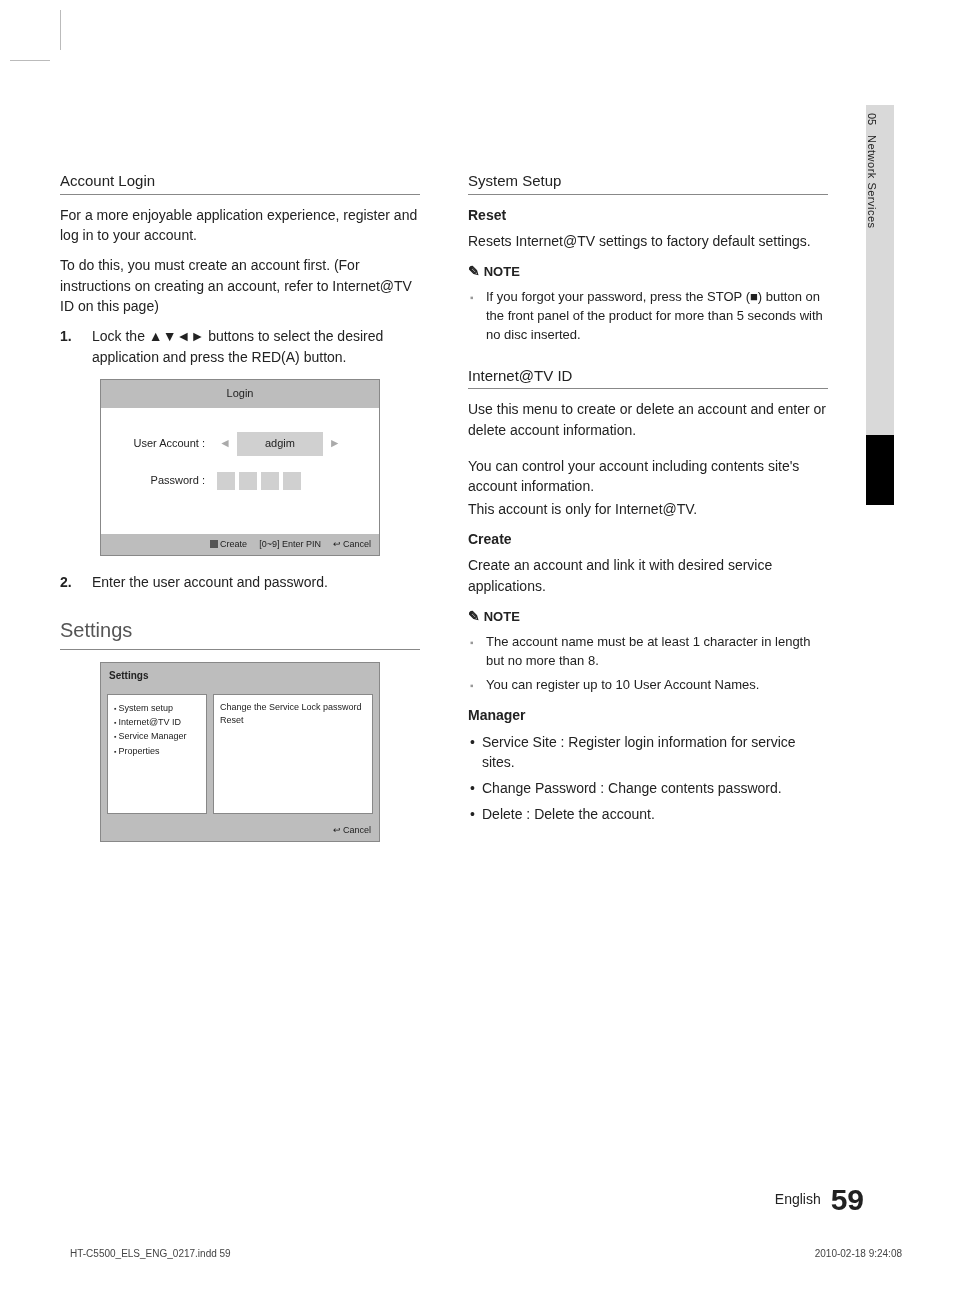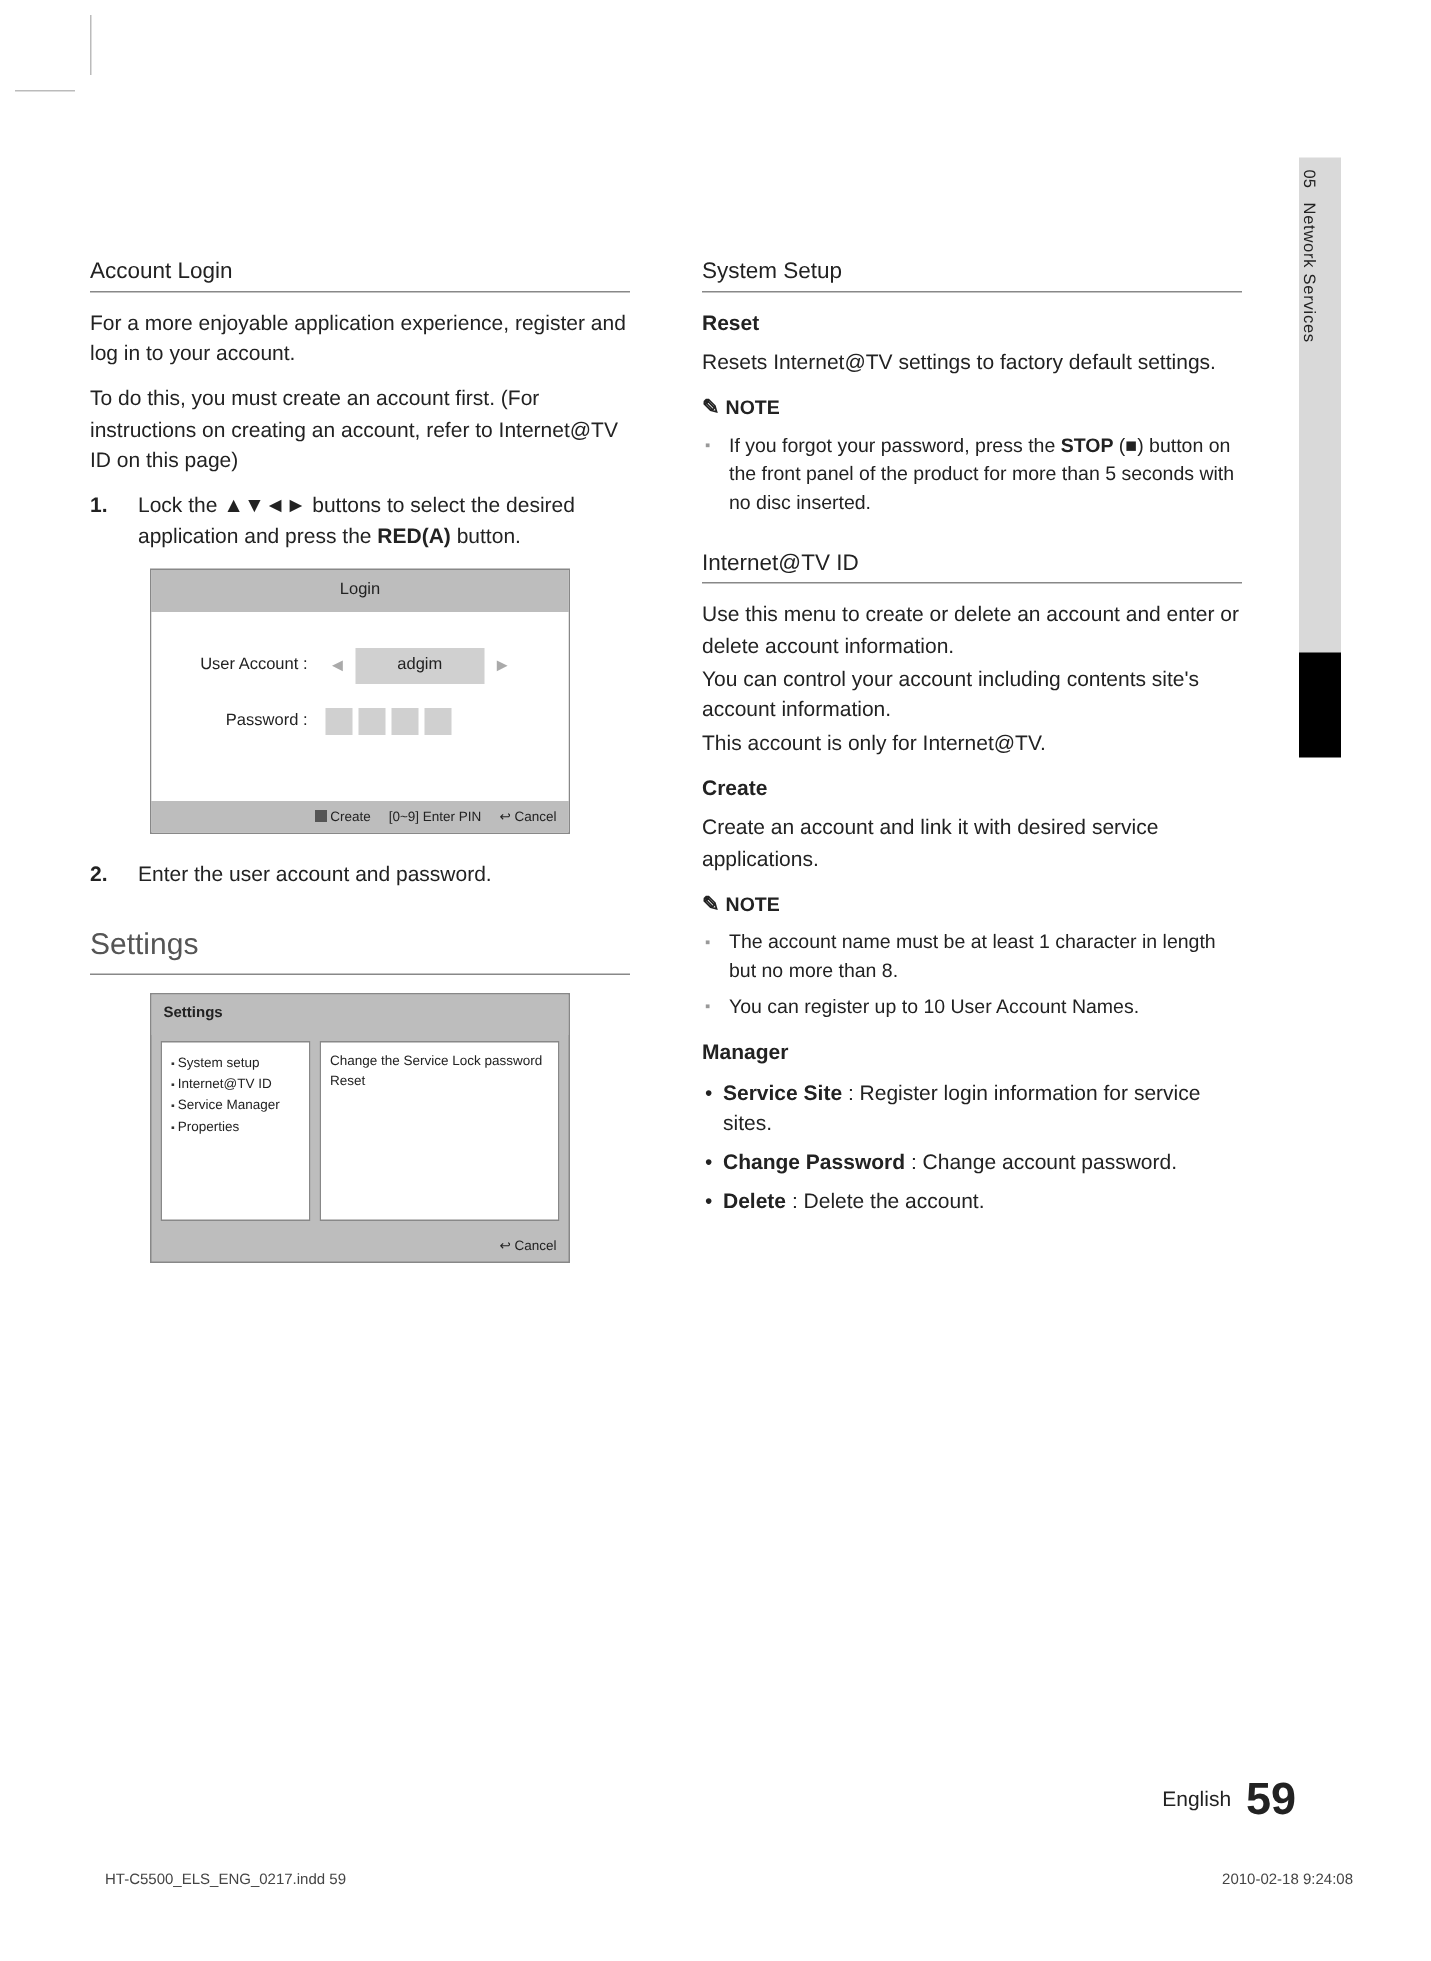--- a/index.html
+++ b/index.html
@@ -74,21 +74,21 @@
     font-size: 20px;
     font-weight: normal;
     color: #555;
     border-bottom: 1px solid #888;
     padding-bottom: 4px;
     margin: 24px 0 10px;
   }
   p { margin-bottom: 10px; }
   .num-item { display: flex; gap: 14px; margin-bottom: 10px; }
   .num-item .n { font-weight: bold; min-width: 18px; }
-  .bold { font-weight: bold; }
+  .bold { font-weight: normal; }
 
   .login-box {
     width: 280px;
     margin: 12px auto 16px;
     border: 1px solid #888;
   }
   .login-title {
     background: #bdbdbd;
     text-align: center;
     font-size: 11px;
@@ -279,39 +279,39 @@
       <div class="note-head">
         <span class="note-ico">✎</span><span>NOTE</span>
       </div>
       <ul class="square">
         <li>
           <span>If you forgot your password, press the </span><span class="bold">STOP</span><span> (</span><span class="stop-sq">■</span><span>) button on the front panel of the product for more than 5 seconds with no disc inserted.</span>
         </li>
       </ul>
 
       <h3 class="section-title" style="margin-top:20px">Internet@TV ID</h3>
-      <p style="margin-bottom:2px">Use this menu to create or delete an account and enter or delete account information.</p>
+      <p style="margin-bottom:16px">Use this menu to create or delete an account and enter or delete account information.</p>
       <p style="margin-bottom:2px">You can control your account including contents site's account information.</p>
       <p>This account is only for Internet@TV.</p>
 
       <h4 class="sub">Create</h4>
       <p>Create an account and link it with desired service applications.</p>
 
       <div class="note-head">
         <span class="note-ico">✎</span><span>NOTE</span>
       </div>
       <ul class="square">
         <li>The account name must be at least 1 character in length but no more than 8.</li>
         <li>You can register up to 10 User Account Names.</li>
       </ul>
 
       <h4 class="sub">Manager</h4>
       <ul class="dot">
         <li><span class="bold">Service Site</span><span> : Register login information for service sites.</span></li>
-        <li><span class="bold">Change Password</span><span> : Change account password.</span></li>
+        <li><span class="bold">Change Password</span><span> : Change contents password.</span></li>
         <li><span class="bold">Delete</span><span> : Delete the account.</span></li>
       </ul>
     </div>
   </div>
 
   <div class="page-footer">
     <span>English</span>
     <span class="num">59</span>
   </div>
 

